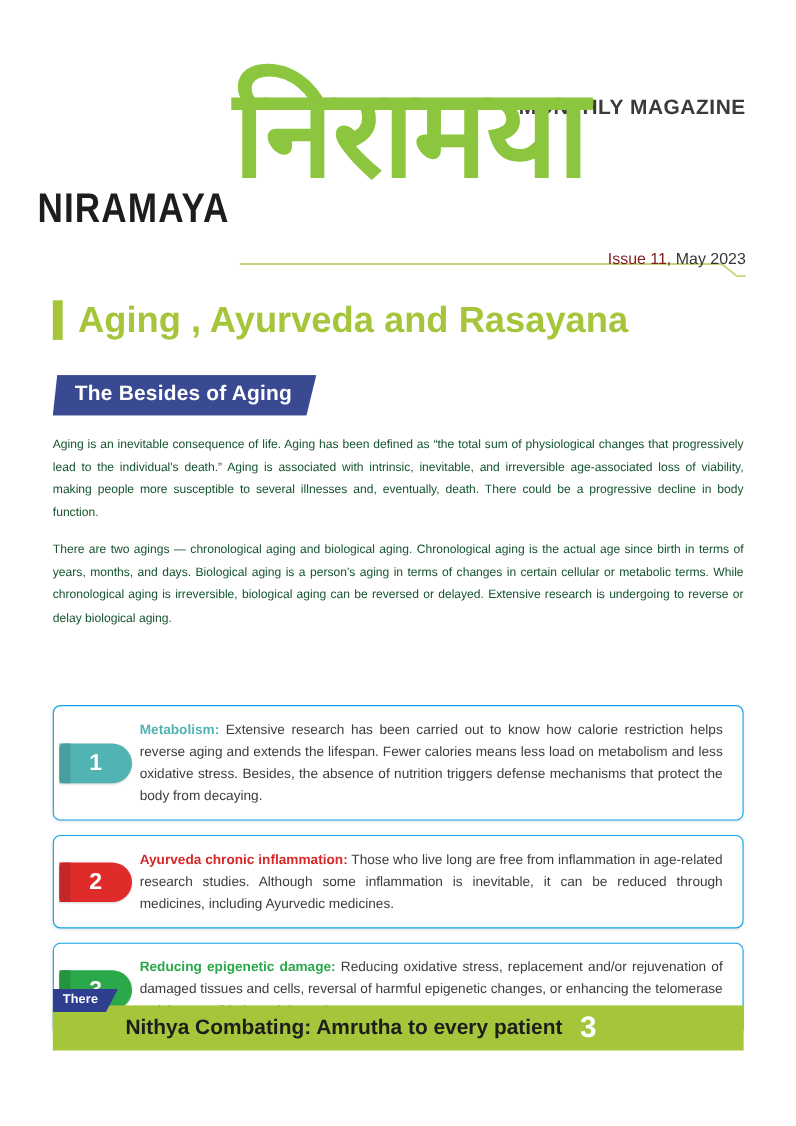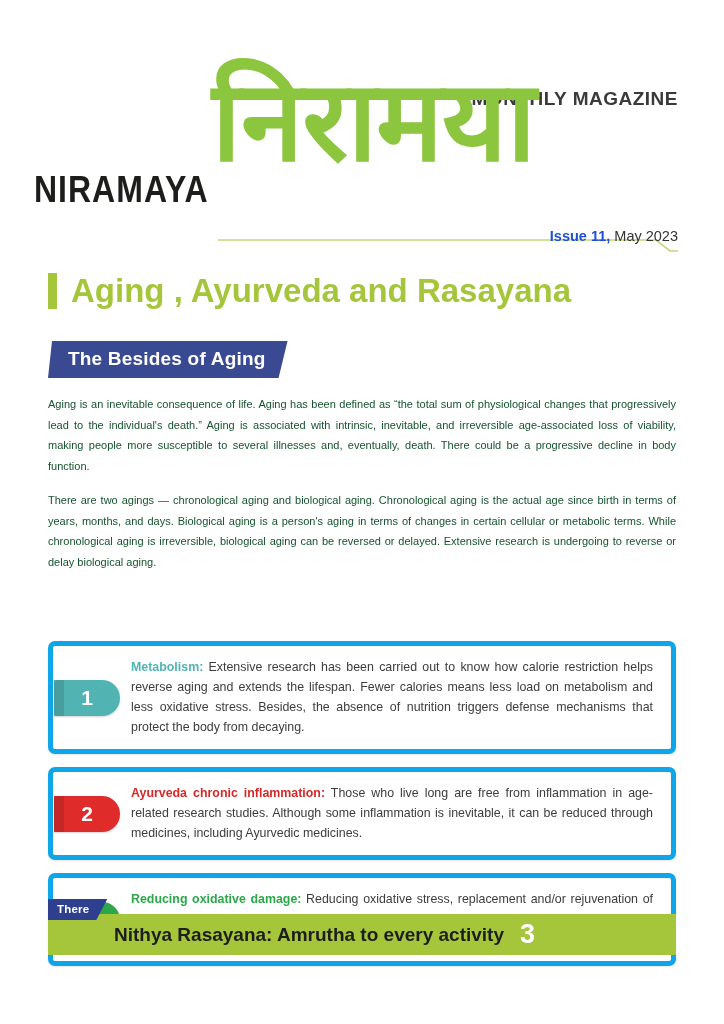--- a/index.html
+++ b/index.html
@@ -94,21 +94,21 @@
     height: 16px;
   }
   .issue-line {
     position: absolute;
     right: 46px;
     top: 228px;
     font-size: 14.5px;
     color: #333333;
     white-space: nowrap;
   }
-  .issue-line b { font-weight: bold; color: #1d4ed8; padding-left: 16px; }
+  .issue-line b { font-weight: normal; color: #7f1d1d; padding-left: 16px; }
 
   
   .headline-wrap {
     position: absolute;
     left: 48px;
     top: 272px;
     display: flex;
     align-items: center;
     gap: 14px;
   }
@@ -158,21 +158,21 @@
     left: 48px;
     width: 628px;
   }
 
   
   .factor {
     position: relative;
     margin-bottom: 13px;
   }
   .factor-box {
-    border: 5px solid #0ea5e9;
+    border: 1px solid #0ea5e9;
     border-radius: 7px;
     background: #ffffff;
     box-shadow: 0 1px 2px rgba(0,0,0,0.10);
     padding: 11px 18px 12px 78px;
     min-height: 46px;
     box-sizing: border-box;
   }
   .factor-badge {
     position: absolute;
     left: 6px;
@@ -314,29 +314,29 @@
       <div class="factor">
         <div class="factor-box">
           <p class="factor-text"><span class="factor-term" style="color: rgb(214, 40, 40);">Ayurveda chronic inflammation:</span><span> Those who live long are free from inflammation in age-related research studies. Although some inflammation is inevitable, it can be reduced through medicines, including Ayurvedic medicines.</span></p>
         </div>
         <div class="factor-badge" style="background: rgb(224, 43, 43);">
           <span>2</span>
         </div>
       </div>
       <div class="factor">
         <div class="factor-box">
-          <p class="factor-text"><span class="factor-term" style="color: rgb(42, 168, 74);">Reducing oxidative damage:</span><span> Reducing oxidative stress, replacement and/or rejuvenation of damaged tissues and cells, reversal of harmful epigenetic changes, or enhancing the telomerase activity can all help to delay aging.</span></p>
+          <p class="factor-text"><span class="factor-term" style="color: rgb(42, 168, 74);">Reducing epigenetic damage:</span><span> Reducing oxidative stress, replacement and/or rejuvenation of damaged tissues and cells, reversal of harmful epigenetic changes, or enhancing the telomerase activity can all help to delay aging.</span></p>
         </div>
         <div class="factor-badge" style="background: rgb(42, 168, 74);">
           <span>3</span>
         </div>
       </div>
     </div>
 
   <div class="inside-wrap">
     <div class="inside-tab">There</div>
     <div class="inside-bar">
-      <div class="inside-headline">Nithya Rasayana: Amrutha to every activity</div>
+      <div class="inside-headline">Nithya Combating: Amrutha to every patient</div>
       <div class="inside-page">3</div>
     </div>
   </div>
 
 </div>
 
 </body></html>

